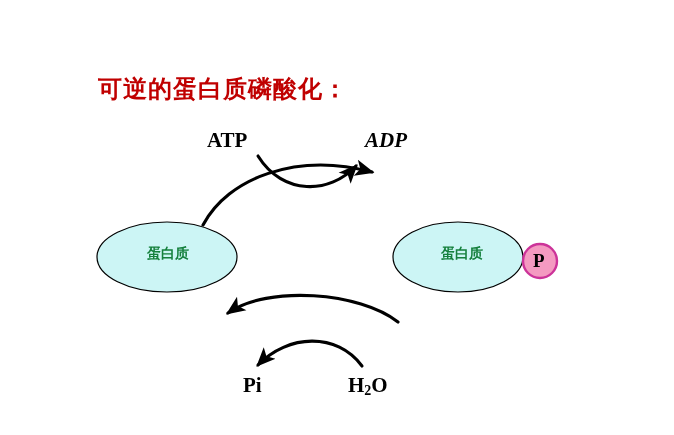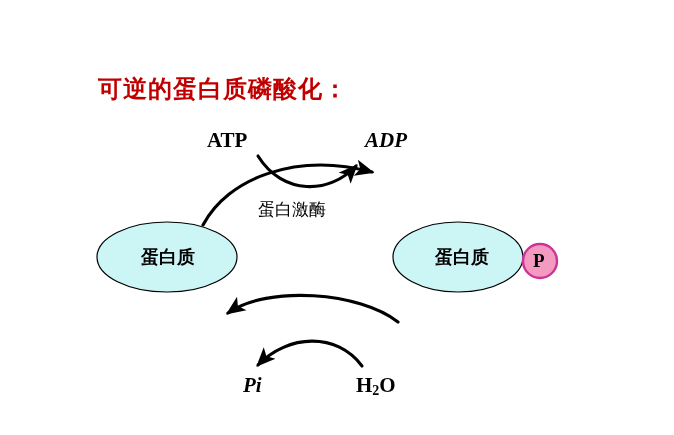--- a/index.html
+++ b/index.html
@@ -54,38 +54,38 @@
     position: absolute;
     font-family: "DejaVu Sans", "Liberation Sans", sans-serif;
     font-size: 17px;
     font-weight: normal;
     color: #000000;
     white-space: nowrap;
   }
   .node-label {
     position: absolute;
     font-family: "DejaVu Sans", "Liberation Sans", sans-serif;
-    font-size: 18px;
+    font-size: 14px;
     font-weight: bold;
-    color: #000000;
+    color: #15803d;
     white-space: nowrap;
     text-align: center;
   }
   .p-label {
     position: absolute;
     font-family: "Liberation Serif", "DejaVu Serif", serif;
     font-size: 19px;
     font-weight: bold;
     color: #000000;
     white-space: nowrap;
   }
   #atp-label  { left: 207px; top: 128px; }
   #adp-label  { left: 365px; top: 128px; font-style: italic; }
-  #pi-label   { left: 243px; top: 373px; font-style: italic; }
-  #h2o-label  { left: 348px; top: 373px; margin-left: 8px; }
+  #pi-label   { left: 243px; top: 373px; }
+  #h2o-label  { left: 348px; top: 373px; }
   #kinase-label     { left: 258px; top: 198px; }
   #phosphatase-label{ left: 249px; top: 298px; }
   #protein-left-label  { left: 128px; top: 245px; width: 80px; }
   #protein-right-label { left: 422px; top: 245px; width: 80px; }
   #p-circle-label { left: 533px; top: 250px; }
 </style>
 </head>
 <body>
 
 <div id="slide">
@@ -115,21 +115,20 @@
   <div class="title" style="color: rgb(192, 0, 0);">可逆的蛋白质磷酸化：</div>
 
   <div class="latin-label" id="atp-label">ATP</div>
 
   <div class="latin-label" id="adp-label">ADP</div>
 
   <div class="latin-label" id="pi-label">Pi</div>
 
   <div class="latin-label" id="h2o-label"><span>H</span><sub>2</sub><span>O</span></div>
 
-  <div class="cjk-label" id="kinase-label">蛋白激酶</div>
 
 
   <div class="node-label" id="protein-left-label">蛋白质</div>
 
   <div class="node-label" id="protein-right-label">蛋白质</div>
 
   <div class="p-label" id="p-circle-label">P</div>
 
 </div>
 

